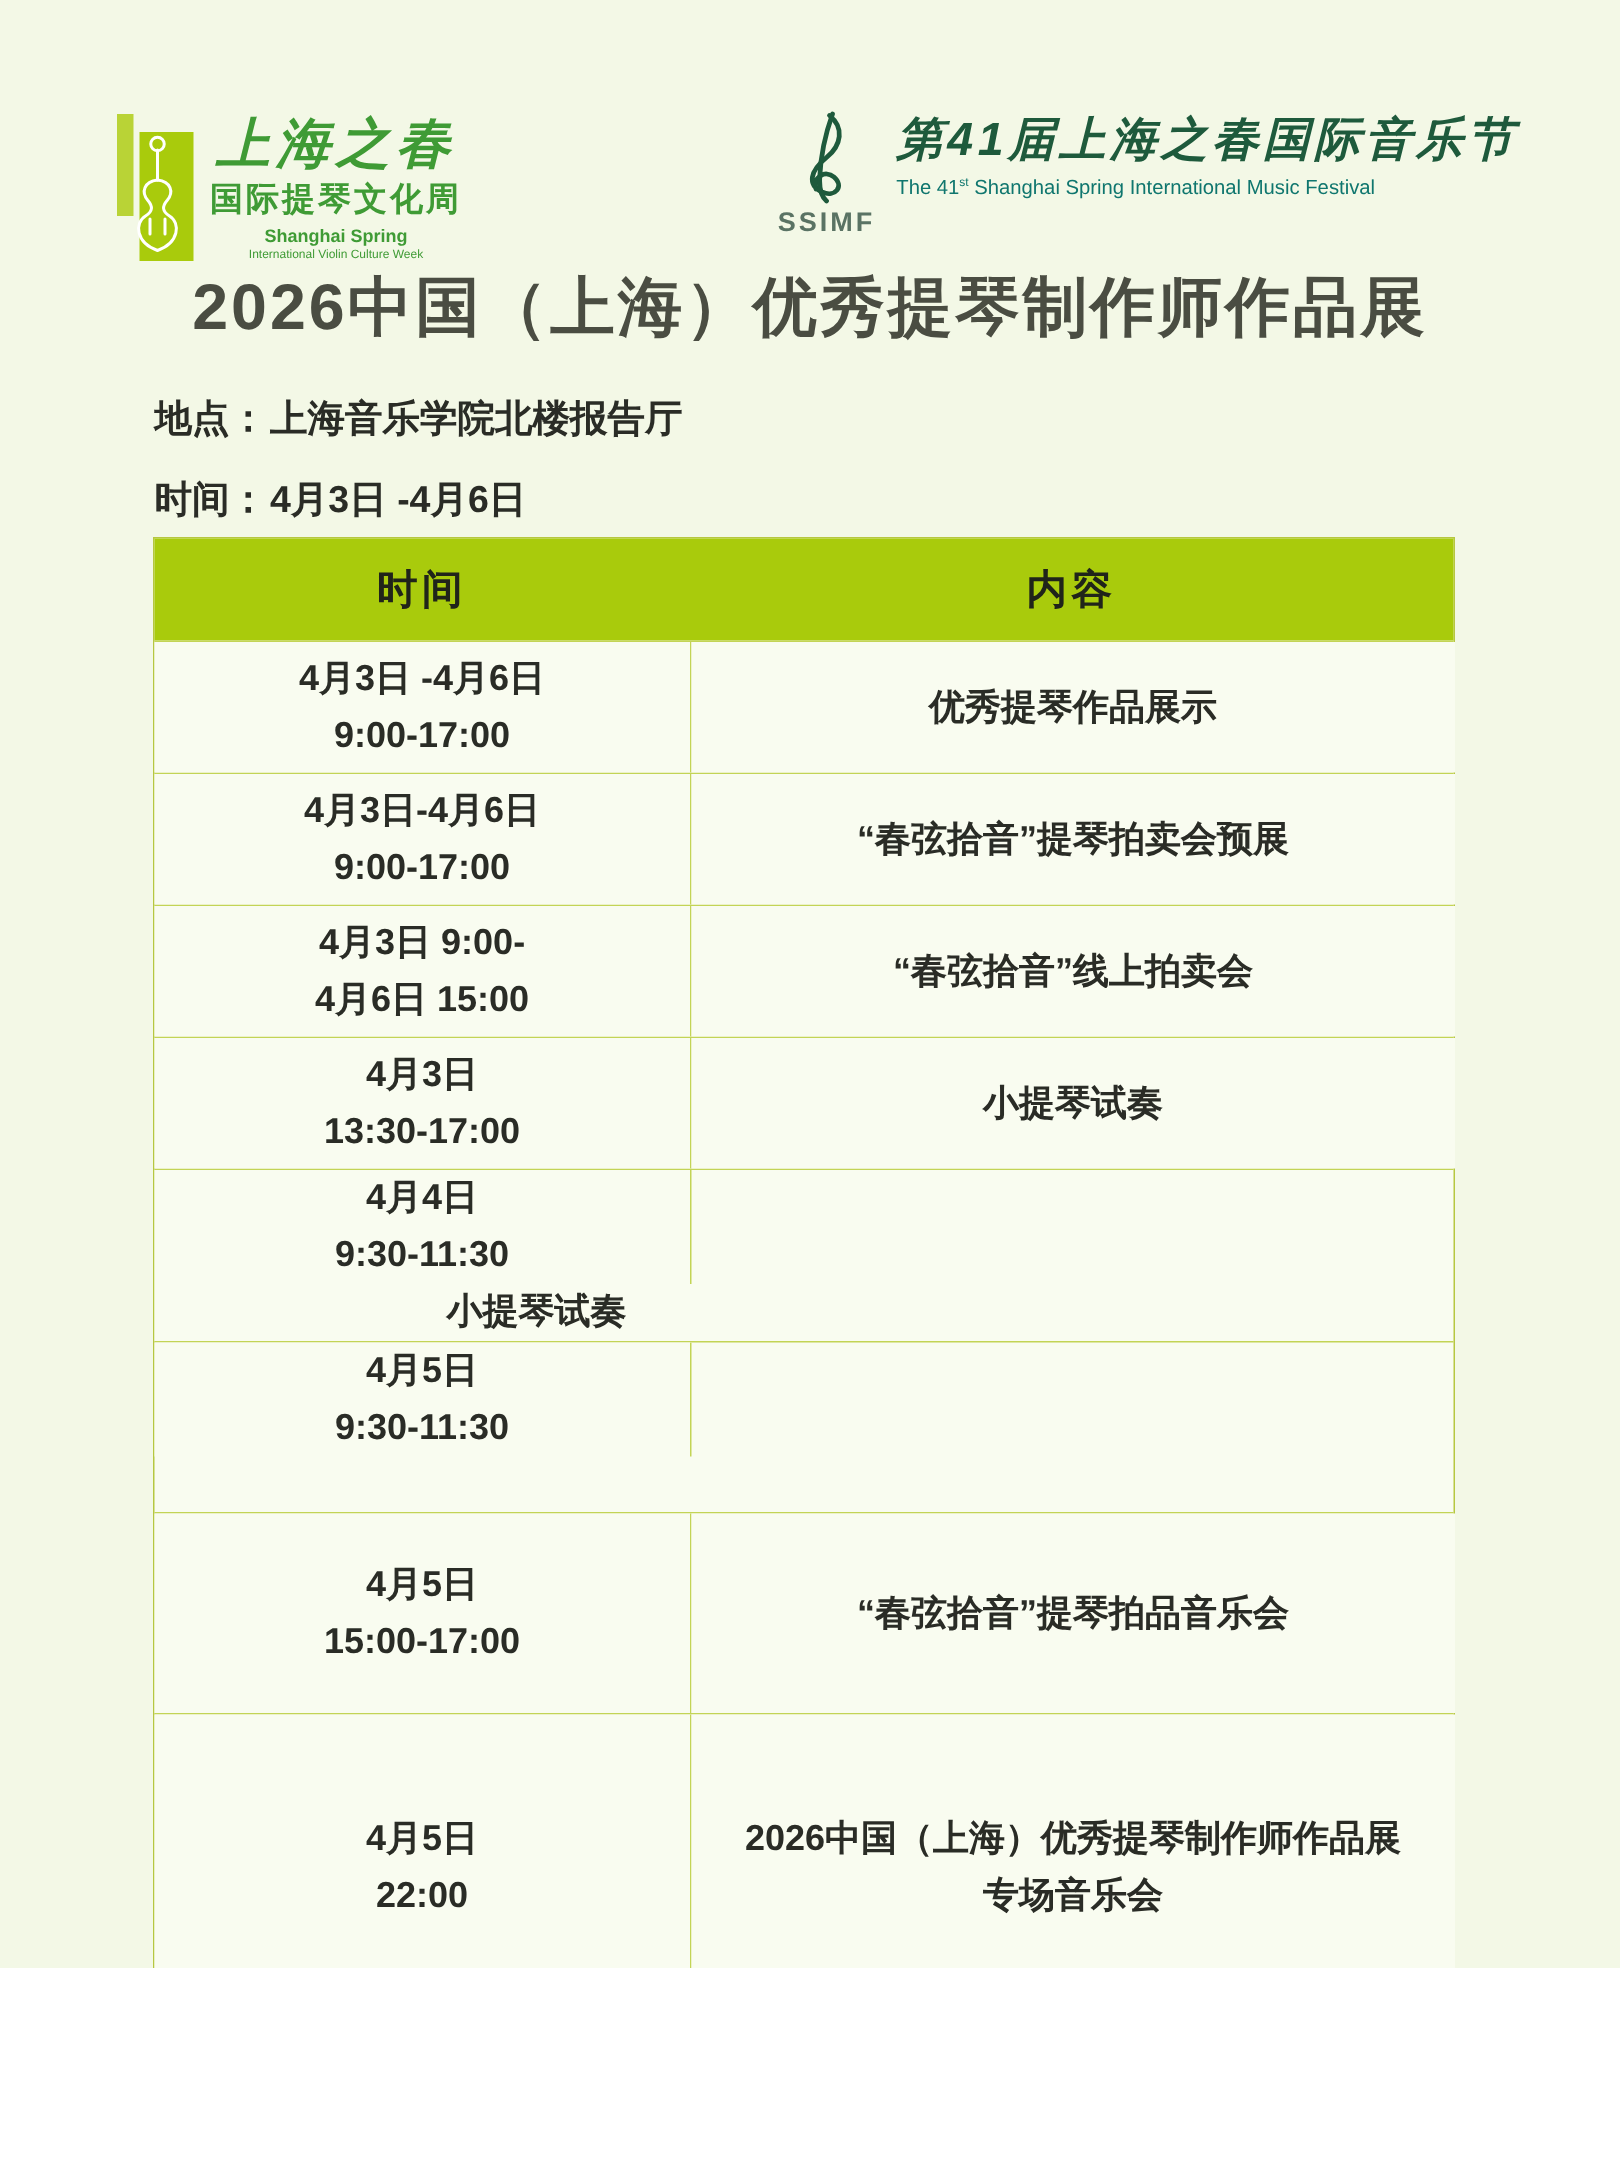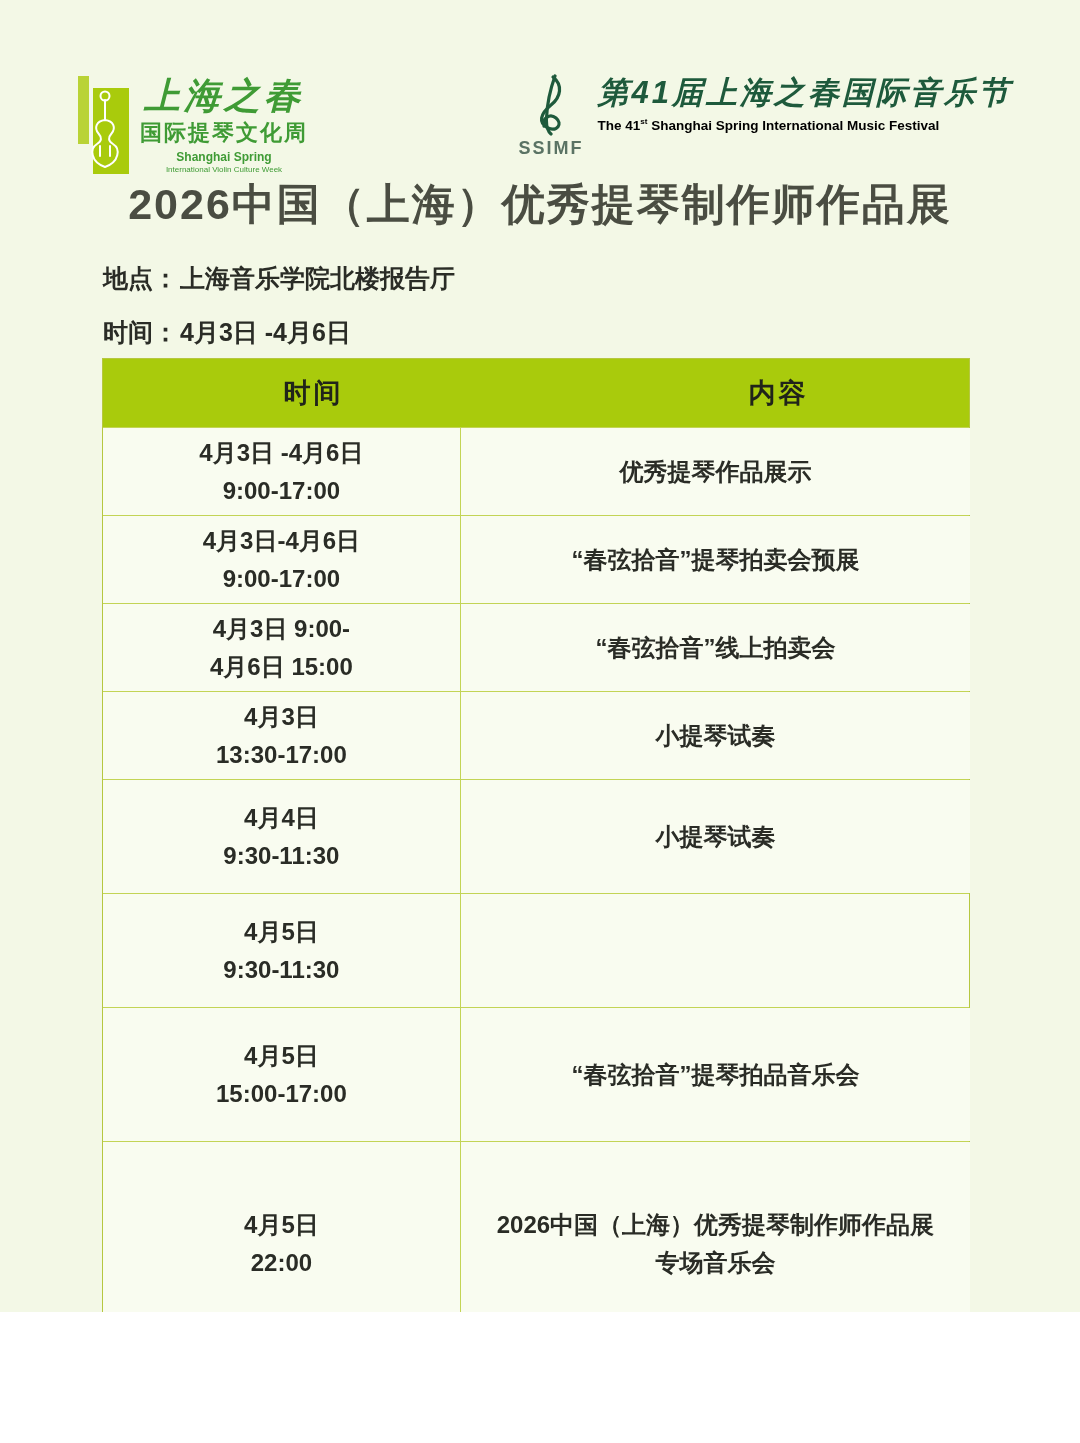--- a/index.html
+++ b/index.html
@@ -21,55 +21,55 @@
   .logo-cn-name{font-size:36px;font-weight:bold;font-style:italic;color:#3f9b35;letter-spacing:4px;line-height:1.1;}
   .logo-cn-sub{font-size:22px;font-weight:bold;color:#3f9b35;letter-spacing:2px;margin-top:2px;}
   .logo-en-name{font-size:12px;font-weight:bold;color:#3f9b35;margin-top:2px;}
   .logo-en-sub{font-size:8px;color:#3f9b35;margin-top:1px;}
 
   .logo-right{position:absolute;right:68px;top:74px;display:flex;align-items:flex-start;}
   .clef-col{display:flex;flex-direction:column;align-items:center;margin-right:14px;}
   .clef-abbr{font-size:18px;font-weight:bold;letter-spacing:2px;color:#5a7364;margin-top:2px;}
   .logo-right-text{display:flex;flex-direction:column;}
   .logo-right-cn{font-size:31px;font-weight:bold;font-style:italic;color:#1e5a3c;letter-spacing:3px;line-height:1.2;text-align:right;}
-  .logo-right-en{font-size:13.5px;font-weight:bold;color:#000000;margin-top:6px;}
+  .logo-right-en{font-size:13.5px;font-weight:normal;color:#0f766e;margin-top:6px;}
   .logo-right-en sup{font-size:8px;}
 
   
   .main-title{
     position:absolute;left:0;top:176px;width:100%;
     text-align:center;font-size:43px;font-weight:bold;
     color:#4a4d42;letter-spacing:2px;
   }
   .info-block{position:absolute;left:103px;top:262px;}
   .info-line{font-size:25px;font-weight:bold;color:#2a2c26;margin-bottom:21px;display:flex;}
   .info-line .lbl{margin-right:2px;}
 
   
   .schedule{
     position:absolute;left:102px;top:358px;width:866px;
     border:1px solid #b6c740;background:#f9fcf0;
   }
   .thead{display:flex;height:68px;background:#a9cb0c;}
   .thead .th{
     display:flex;align-items:center;justify-content:center;
-    font-size:27px;font-weight:bold;color:#20241a;letter-spacing:3px;padding-left:32px;
+    font-size:27px;font-weight:bold;color:#20241a;letter-spacing:3px;
   }
   .col-time{width:41.2%;flex:0 0 auto;}
   .col-content{width:58.8%;flex:0 0 auto;}
   .trow{display:flex;border-top:1px solid #c3d455;}
   .trow .td{
     display:flex;flex-direction:column;align-items:center;justify-content:center;
     font-size:24px;font-weight:bold;color:#2a2c26;line-height:38px;
     text-align:center;background:#f9fcf0;
   }
   .trow .td.col-time{border-right:1px solid #c3d455;}
   .line:empty{display:none;}
   .r1,.r2,.r3,.r4{min-height:87px;}
-  .r5,.r6{min-height:113px;}
+  .r5,.r6{min-height:113px;flex-direction:column;}
   .r7{min-height:133px;}
   .r8{min-height:204px;}
 </style>
 </head>
 <body>
 
 <div class="page">
 
   <div class="logo-left">
     <div class="logo-mark">

